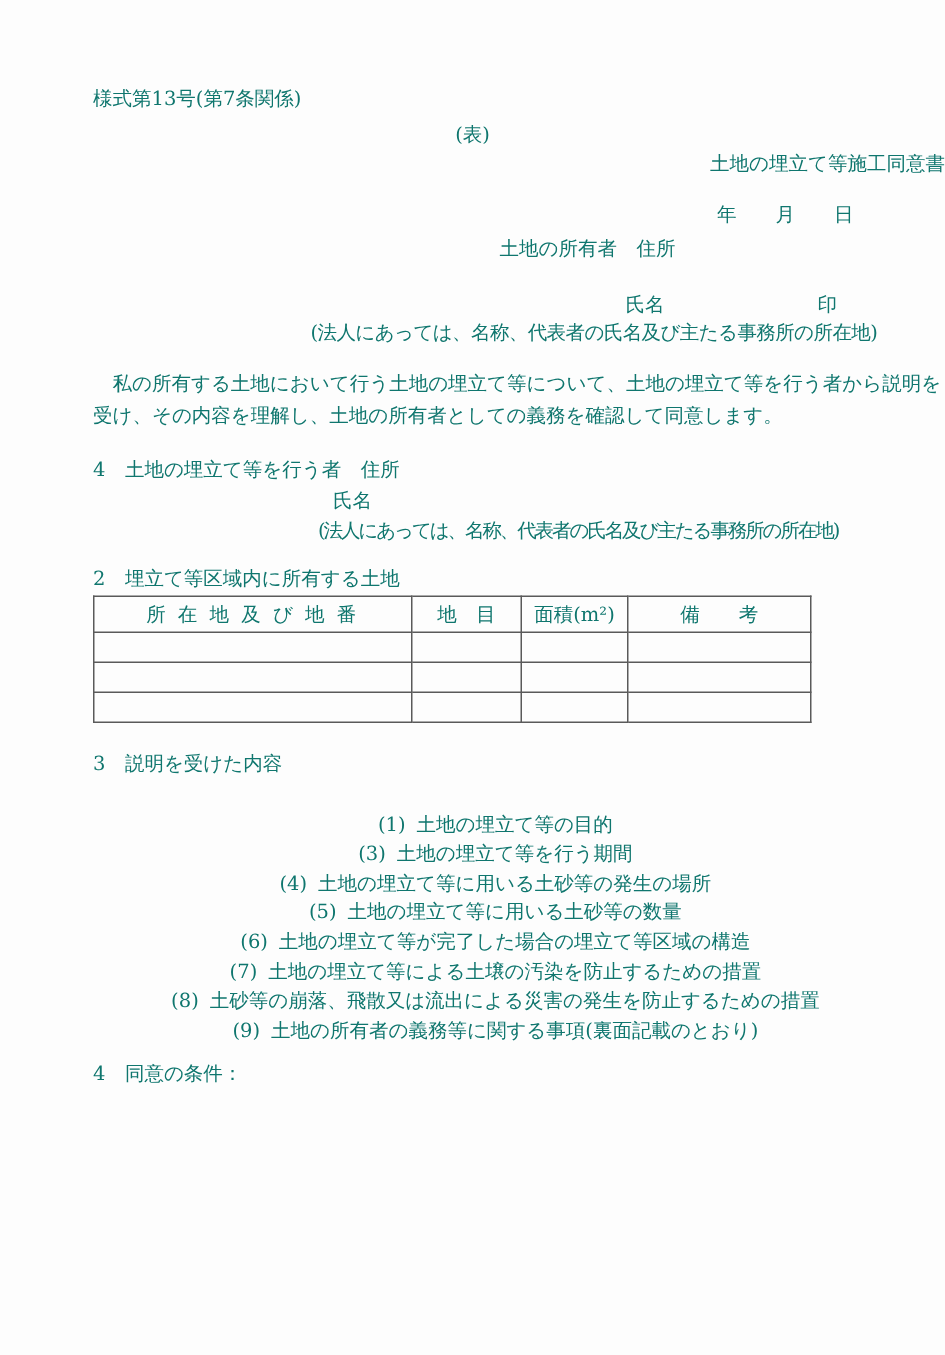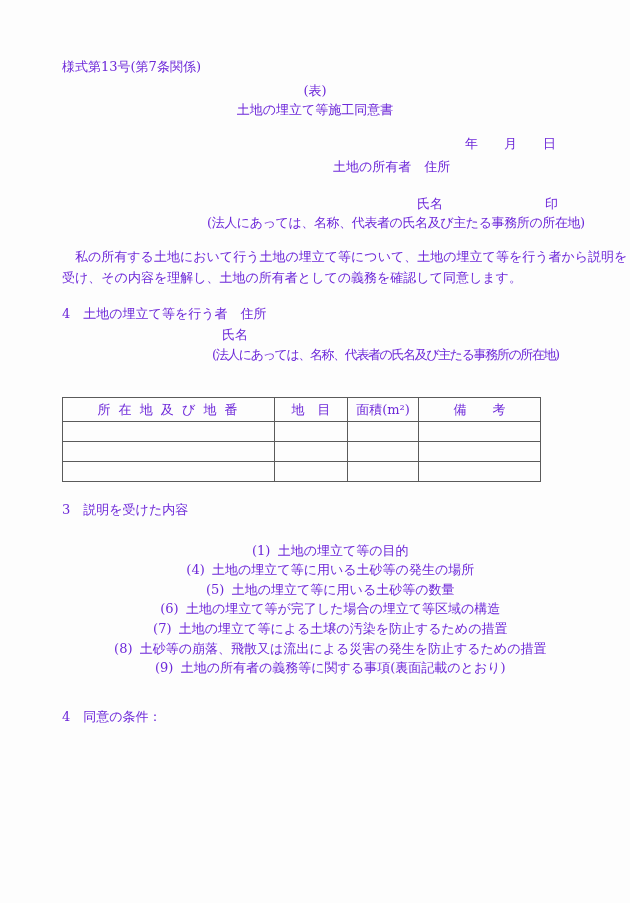--- a/index.html
+++ b/index.html
@@ -2,21 +2,21 @@
 <html><head>
 <meta charset="utf-8">
 <style>
   html,body { margin:0; padding:0; background:#e8e8e8; }
   .page {
     position:relative;
     width:630px; height:903px;
     background:#fdfdfd;
     font-family:"DejaVu Serif","Liberation Serif",serif;
     font-size:13px;
-    color:#6d28d9;
+    color:#0f766e;
     overflow:hidden;
   }
   .abs { position:absolute; white-space:pre; line-height:14px; }
   .centered { left:0; width:630px; text-align:center; }
   .note { letter-spacing:-0.4px; }
   .note-tight { letter-spacing:-1.4px; }
 
   table.land-table {
     position:absolute; left:62px; top:397px;
     border-collapse:collapse;
@@ -44,42 +44,43 @@
 </style>
 </head>
 <body>
 
 <div class="page">
 
   <div class="abs" style="left:62px; top:60px;">様式第13号(第7条関係)</div>
 
   <div class="abs centered" style="top:84px;">(表)</div>
 
-  <div class="abs centered" style="top:103px;">土地の埋立て等施工同意書</div>
+  <div class="abs centered" style="top:103px;text-align:right;">土地の埋立て等施工同意書</div>
 
-  <div class="abs" style="top:137px; right:74px;">年　　月　　日</div>
+  <div class="abs" style="top:137px; right:61px;">年　　月　　日</div>
 
   <div class="abs" style="left:333px; top:160px;">土地の所有者　住所</div>
 
   <div class="abs" style="left:417px; top:197px;">氏名</div>
 
   <div class="abs" style="left:545px; top:197px;">印</div>
 
   <div class="abs note" style="left:207px; top:216px;">(法人にあっては、名称、代表者の氏名及び主たる事務所の所在地)</div>
 
   <div class="abs" style="left:62px; top:271px;">受け、その内容を理解し、土地の所有者としての義務を確認して同意します。</div>
 
   <div class="abs" style="left:62px; top:250px;">　私の所有する土地において行う土地の埋立て等について、土地の埋立て等を行う者から説明を</div>
 
   <div class="abs" style="left:62px; top:307px;">4　土地の埋立て等を行う者　住所</div>
 
   <div class="abs" style="left:222px; top:328px;">氏名</div>
 
   <div class="abs note-tight" style="left:212px; top:348px;">(法人にあっては、名称、代表者の氏名及び主たる事務所の所在地)</div>
 
+  <div class="abs" style="left:62px; top:380px;">2　埋立て等区域内に所有する土地</div>
 
   <table class="land-table">
     <thead>
       <tr>
         <th class="col-location">所 在 地 及 び 地 番</th>
         <th class="col-category">地　目</th>
         <th class="col-area">面積(m²)</th>
         <th class="col-remarks">備　　考</th>
       </tr>
     </thead>
@@ -105,20 +106,23 @@
     </tbody>
   </table>
 
   <div class="abs" style="left:62px; top:503px;">3　説明を受けた内容</div>
 
   <div class="list">
     <div class="list-item">
       <span class="li-no">(1)</span><span>土地の埋立て等の目的</span>
     </div>
     <div class="list-item">
+      <span class="li-no">(3)</span><span>土地の埋立て等を行う期間</span>
+    </div>
+    <div class="list-item">
       <span class="li-no">(4)</span><span>土地の埋立て等に用いる土砂等の発生の場所</span>
     </div>
     <div class="list-item">
       <span class="li-no">(5)</span><span>土地の埋立て等に用いる土砂等の数量</span>
     </div>
     <div class="list-item">
       <span class="li-no">(6)</span><span>土地の埋立て等が完了した場合の埋立て等区域の構造</span>
     </div>
     <div class="list-item">
       <span class="li-no">(7)</span><span>土地の埋立て等による土壌の汚染を防止するための措置</span>

